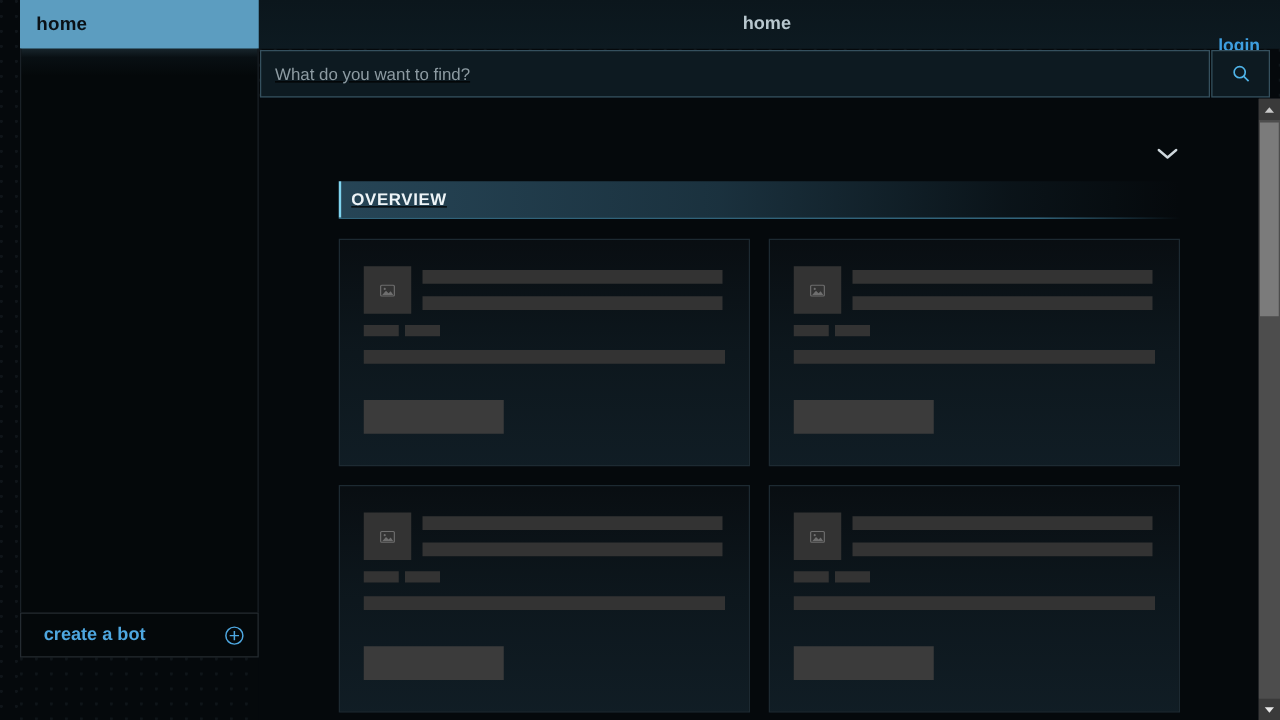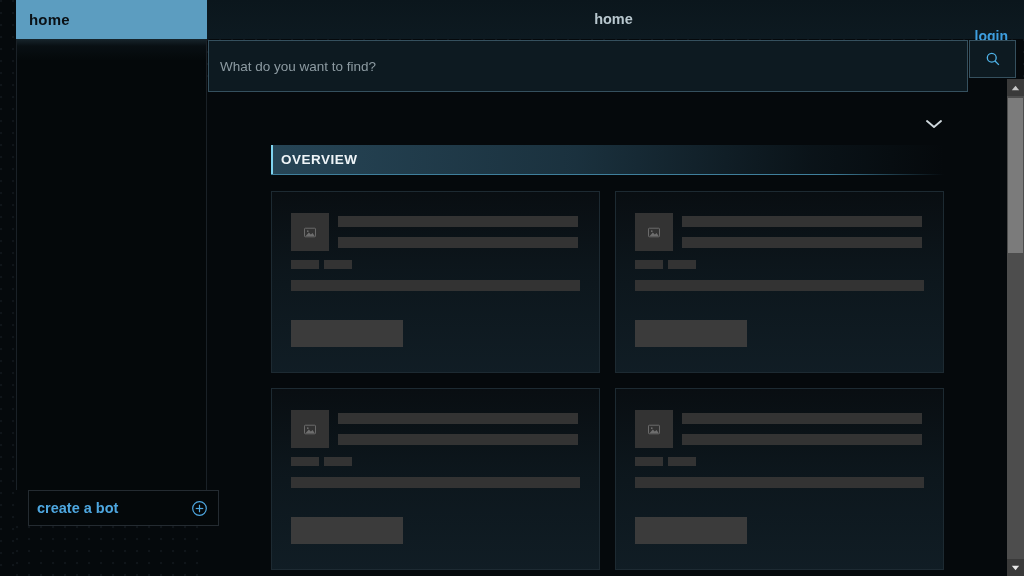--- a/index.html
+++ b/index.html
@@ -9,20 +9,21 @@
     height: 576px;
     overflow: hidden;
     background: #000000;
     font-family: "Liberation Sans", sans-serif;
   }
 
   
   .dots {
     background-image: radial-gradient(circle at 1px 1px, rgba(120,150,170,0.085) 1px, transparent 1.6px);
     background-size: 12px 12px;
+    text-decoration: underline;
   }
 
   #app {
     position: relative;
     width: 1024px;
     height: 576px;
     background: #05090c;
     overflow: hidden;
   }
 
@@ -57,29 +58,29 @@
     width: 191px;
     height: 451px;
     background:
       linear-gradient(to bottom, rgba(120,180,210,0.17) 0px, rgba(90,150,185,0.05) 7px, rgba(0,0,0,0) 22px),
       #04080a;
     border-left: 1px solid #1a2127;
     border-right: 1px solid #1a2127;
   }
   .sidebar-footer {
     position: absolute;
-    left: 12px; top: 490px;
+    left: 0; top: 490px;
     width: 191px;
     height: 36px;
     background: #04080a;
     border: 1px solid #242b31;
     display: flex;
     align-items: center;
     justify-content: space-between;
-    padding: 0 10px 0 8px;
+    padding: 0 10px 0 18px;
     cursor: pointer;
   }
   .create-bot-label {
     color: #4ea7e0;
     font-size: 14.5px;
     font-weight: bold;
   }
   .plus-circle-icon {
     width: 17px; height: 17px;
     display: block;
@@ -122,21 +123,21 @@
   
   #searchrow {
     position: absolute;
     left: 207px; top: 39px;
     width: 817px; height: 40px;
     z-index: 4;
   }
   .search-input-wrap {
     position: absolute;
     left: 1px; top: 1px;
-    width: 760px; height: 52px;
+    width: 760px; height: 38px;
     background: #0d1a21;
     border: 1px solid #35505e;
     display: flex;
     align-items: center;
     padding-left: 11px;
   }
   .search-input {
     width: 100%;
     background: transparent;
     border: 0;

